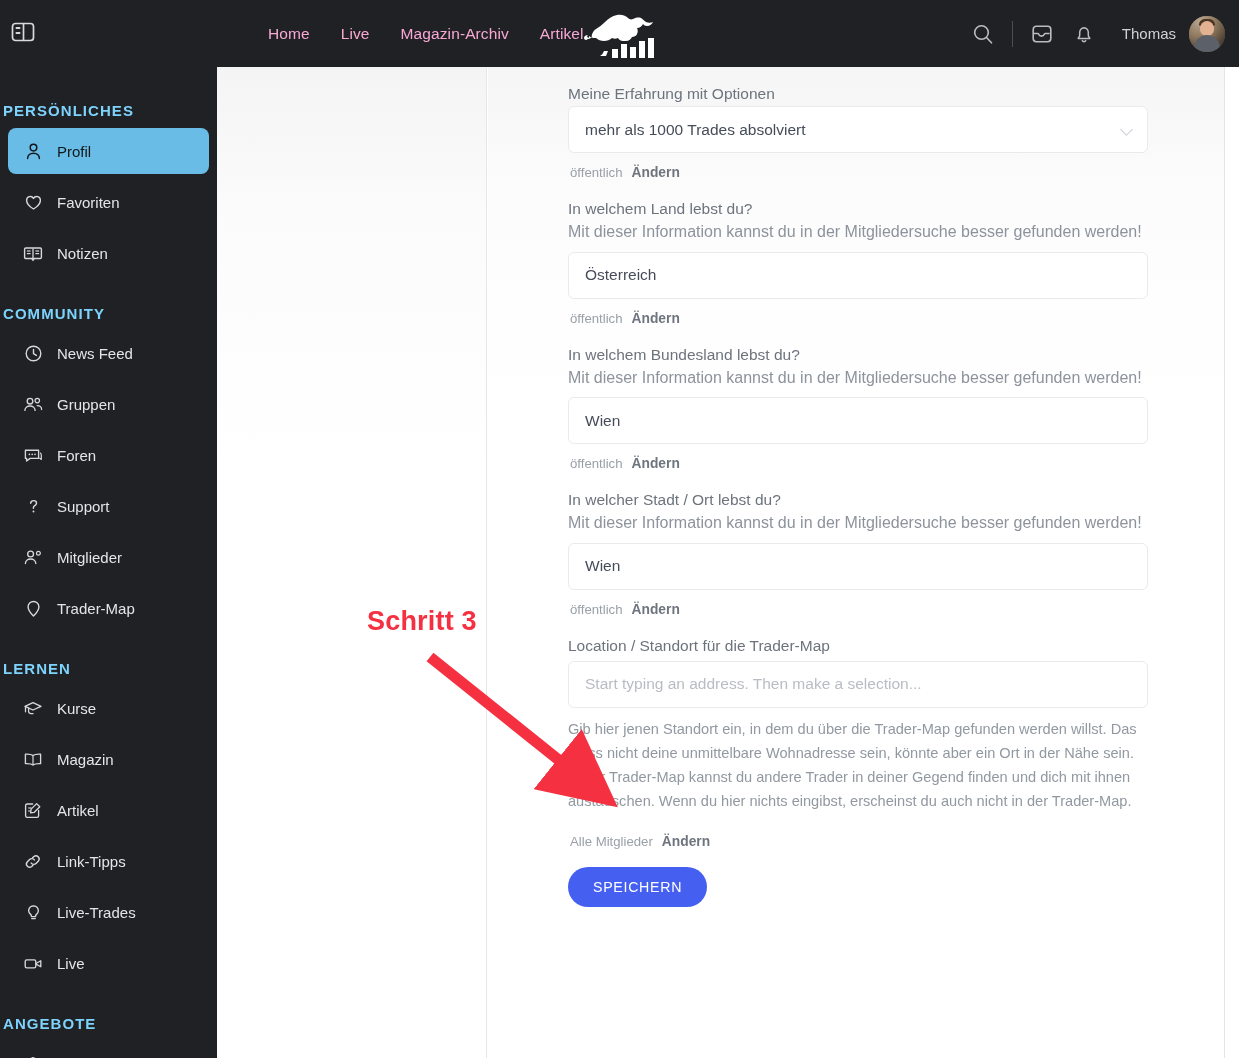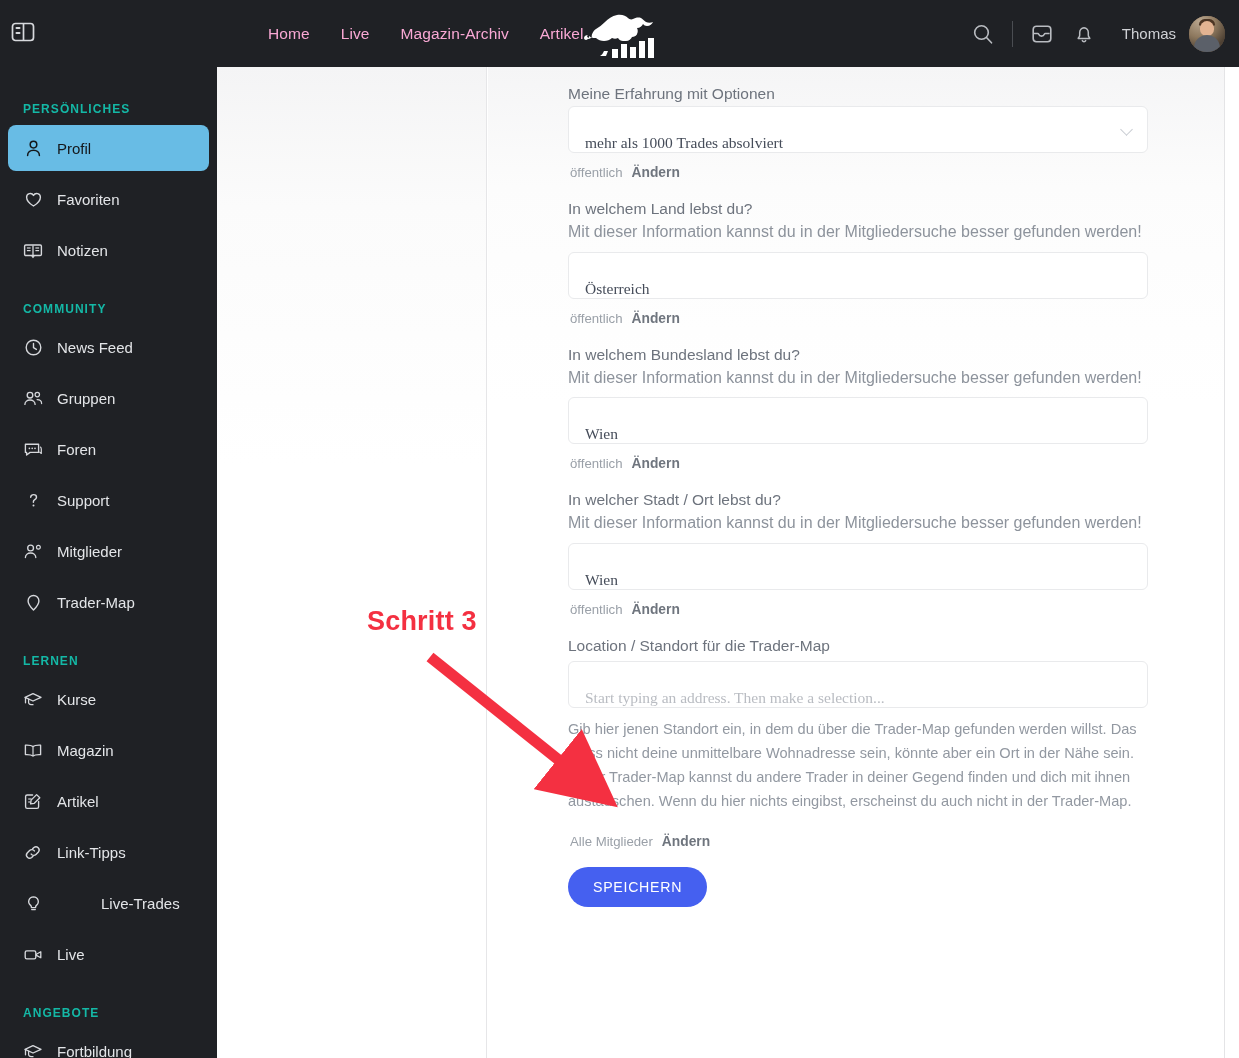--- a/index.html
+++ b/index.html
@@ -61,22 +61,22 @@
 
   
   .sidebar {
     position: absolute; left: 0; top: 67px;
     width: 217px; height: 991px;
     background: #1f2125;
     overflow: hidden;
     z-index: 10;
   }
   .sb-section {
-    color: #14b8a6; font-size: 12px; font-weight: bold;
-    letter-spacing: 1.05px; padding: 0 0 0 23px;
+    color: #7dd3fc; font-size: 15px; font-weight: bold;
+    letter-spacing: 1.05px; padding: 0 0 0 3px;
   }
   .sb-item {
     display: flex; align-items: center;
     height: 46px; margin: 0 8px; padding-left: 14px;
     border-radius: 8px; cursor: pointer;
     color: #e3e5e8; font-size: 15px;
   }
   .sb-item.active { background: #68bce5; color: #14171a; }
   .sb-item .sb-ico { width: 22px; height: 22px; display:flex; align-items:center; justify-content:center; margin-right: 13px; flex: 0 0 22px; }
   .sb-item .sb-lbl { white-space: nowrap; }
@@ -101,24 +101,23 @@
   }
 
   
   .form { position: absolute; left: 80px; top: 18px; width: 580px; }
   .field { margin-bottom: 0; }
   .f-label { color: #6d737d; font-size: 15.5px; margin-bottom: 3px; }
   .f-help  { color: #8d939c; font-size: 16px; margin-bottom: 9px; line-height: 1.35; }
   .f-box {
     position: relative;
     height: 47px; border: 1px solid #e9eaec; border-radius: 6px;
-    background: #fff; display: flex; align-items: flex-end;
+    background: #fff; display: flex; align-items: center;
     padding: 0 16px; color: #454c59; font-size: 15.5px;
     cursor: text;
-    font-family: Liberation Serif, serif;
   }
   .f-box.select { cursor: pointer; }
   .f-box .chev {
     position: absolute; right: 16px; top: 50%;
     width: 9px; height: 9px; margin-top: -5px;
     border-right: 1.4px solid #c8ccd2; border-bottom: 1.4px solid #c8ccd2;
     transform: rotate(45deg);
   }
   .f-box .ph { color: #b9bcc2; }
   .meta { display: flex; align-items: baseline; gap: 9px; padding: 12px 0 20px 2px; }
@@ -338,21 +337,21 @@
     </div>
     <div class="sb-item" style="margin-top:5px;">
       <span class="sb-ico">
         <svg width="20" height="19" viewBox="0 0 20 19" fill="none">
             <path d="M8.2 11.1a3.2 3.2 0 0 0 4.8.3l2.4-2.4a3.2 3.2 0 0 0-4.5-4.5l-1.3 1.3" stroke="#d6d8dc" stroke-width="1.4" stroke-linecap="round"></path>
             <path d="M11.4 7.9a3.2 3.2 0 0 0-4.8-.3L4.2 10a3.2 3.2 0 0 0 4.5 4.5l1.3-1.3" stroke="#d6d8dc" stroke-width="1.4" stroke-linecap="round"></path>
           </svg>
       </span>
       <span class="sb-lbl">Link-Tipps</span>
     </div>
-    <div class="sb-item" style="margin-top:5px;gap:44px;">
+    <div class="sb-item" style="margin-top:5px;">
       <span class="sb-ico">
         <svg width="19" height="19" viewBox="0 0 19 19" fill="none">
             <path d="M9.5 2.8a4.8 4.8 0 0 0-2.9 8.6c.5.4.8 1 .8 1.6v.6h4.2v-.6c0-.6.3-1.2.8-1.6a4.8 4.8 0 0 0-2.9-8.6z" stroke="#d6d8dc" stroke-width="1.35" stroke-linejoin="round"></path>
             <line x1="7.7" y1="15.6" x2="11.3" y2="15.6" stroke="#d6d8dc" stroke-width="1.35" stroke-linecap="round"></line>
           </svg>
       </span>
       <span class="sb-lbl">Live-Trades</span>
     </div>
     <div class="sb-item" style="margin-top:5px;">
       <span class="sb-ico">

